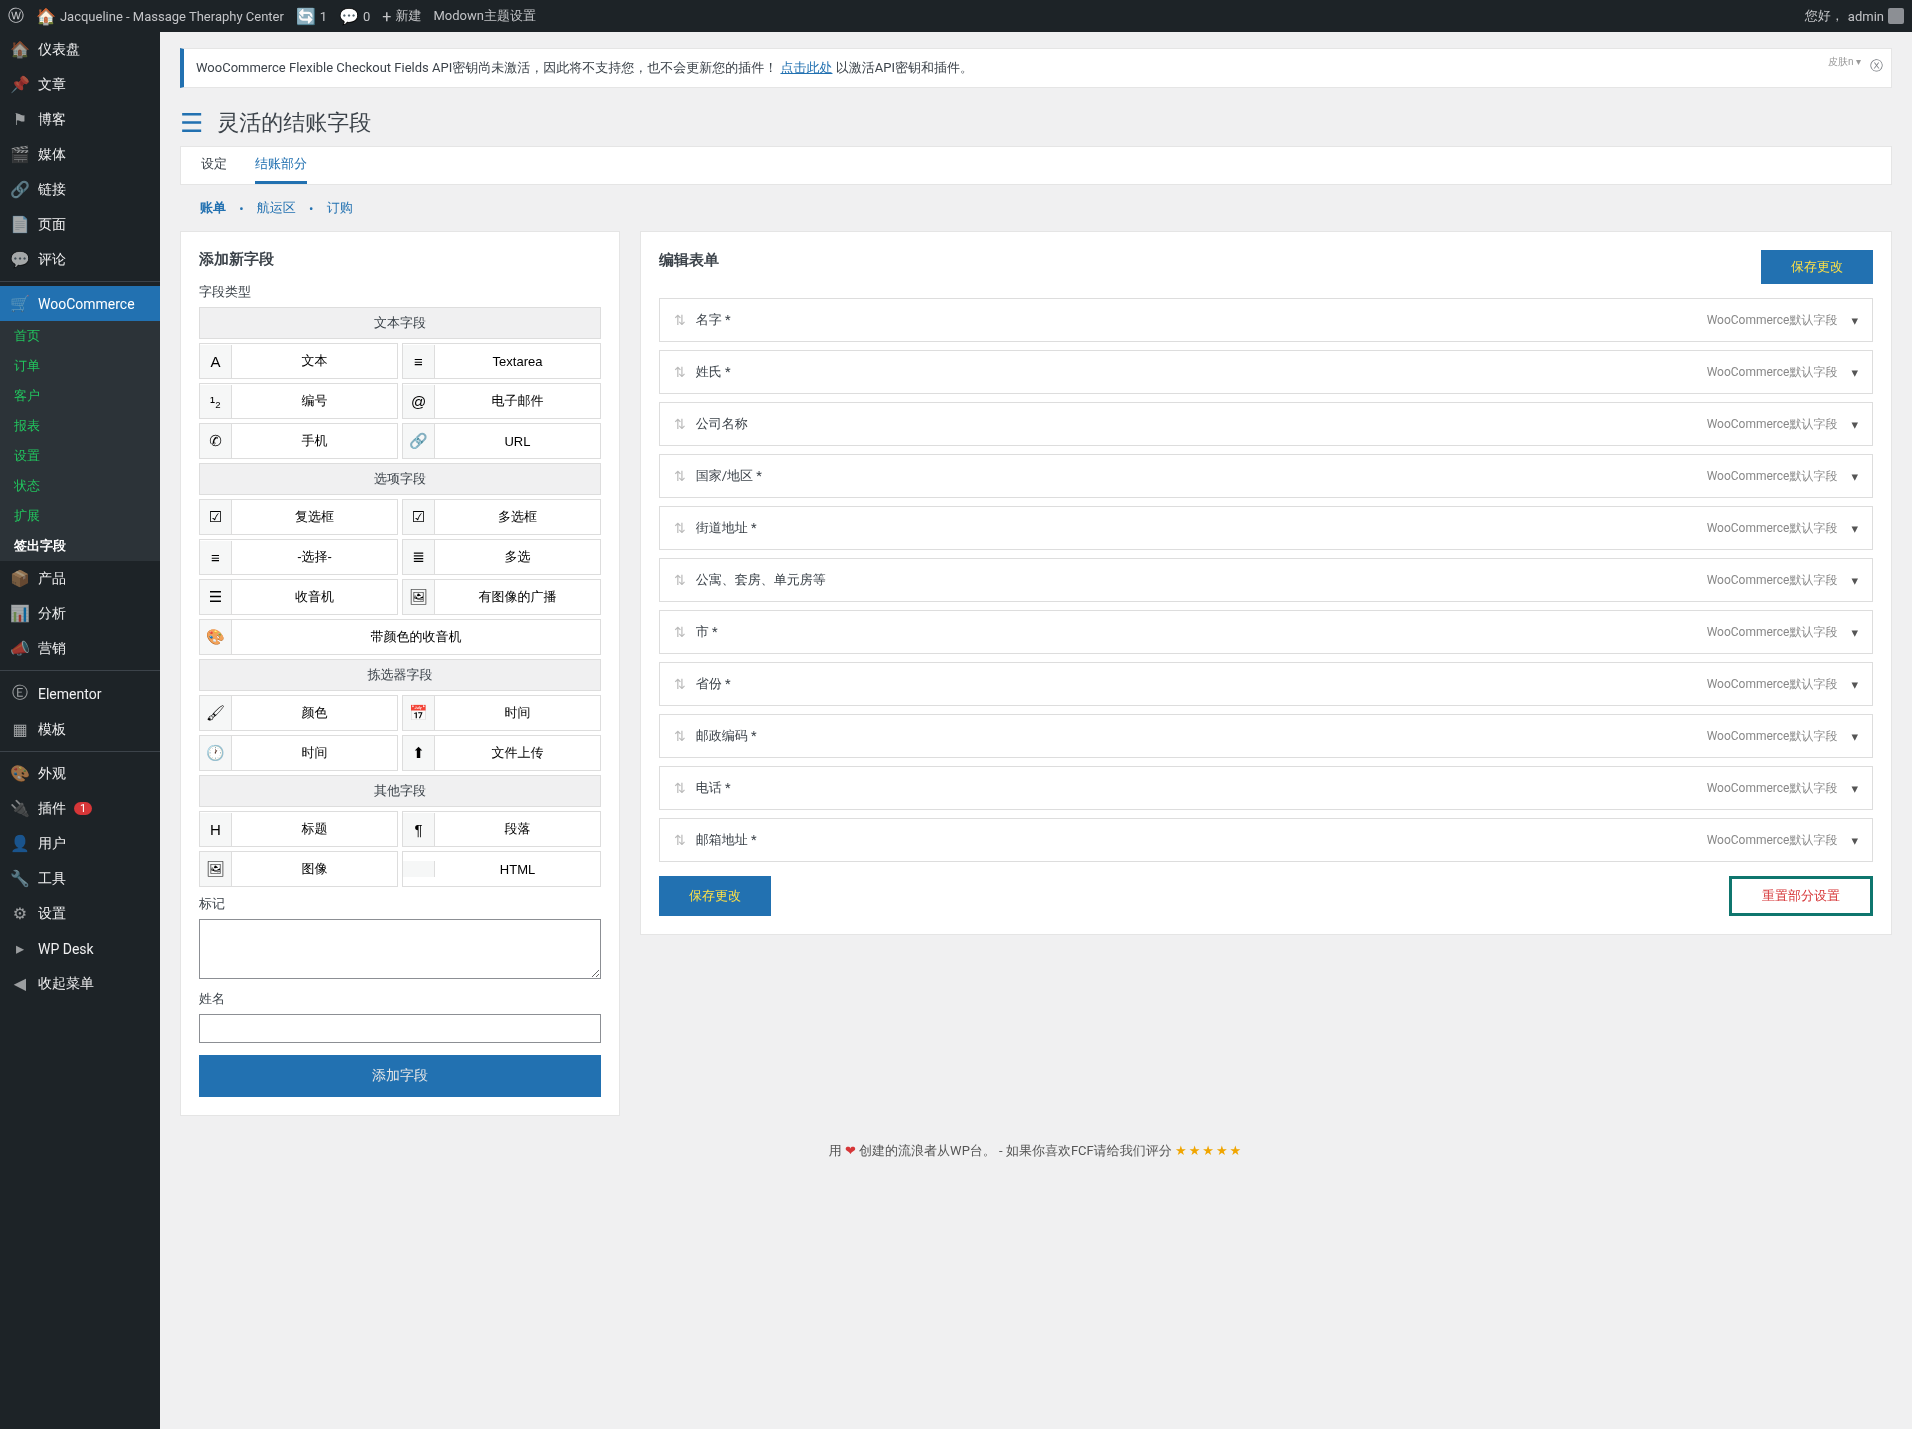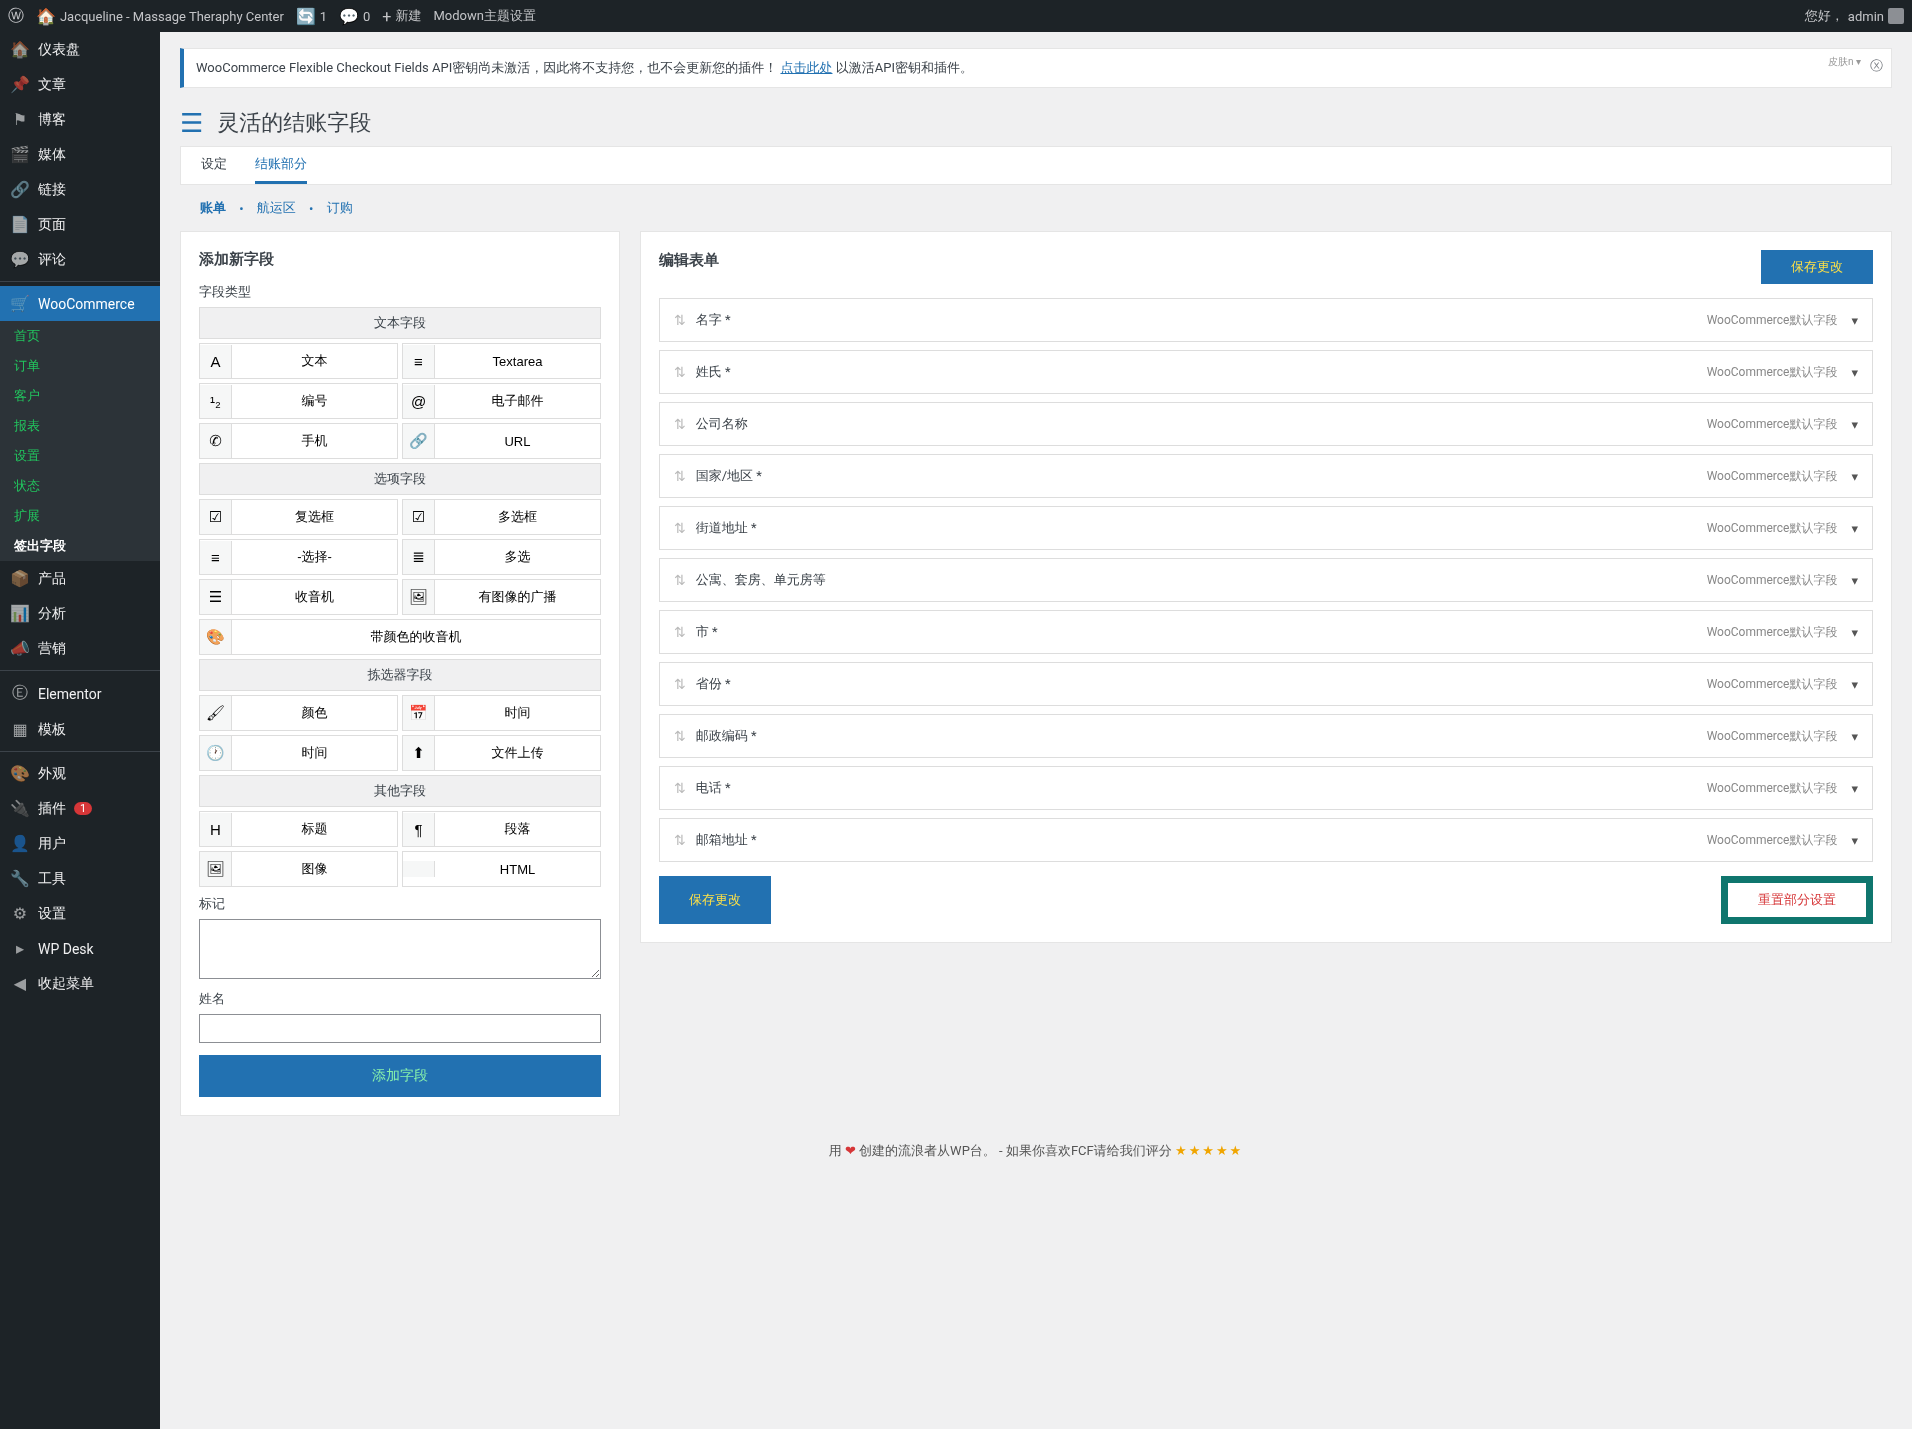--- a/index.html
+++ b/index.html
@@ -44,22 +44,22 @@
 .subtabs .stsep { color: #2271b1; }
 
 .columns { display: flex; gap: 20px; align-items: flex-start; }
 .col { background: #fff; border: 1px solid #e5e5e5; padding: 18px; }
 .col-left { flex: 0 0 440px; }
 .col-right { flex: 1; }
 
 .panel-h { font-size: 15px; font-weight: 600; margin-bottom: 14px; }
 .panel-top { display: flex; justify-content: space-between; align-items: center; margin-bottom: 14px; }
 .btn-primary { background: #2271b1; color: #fde047; border: none; padding: 8px 30px; cursor: pointer; font-size: 13px; }
-.btn-primary-lg { width: 100%; background: #2271b1; color: #86efac; border: none; padding: 12px; cursor: pointer; font-size: 14px; margin-top: 12px; text-align: center; }
-.btn-danger-outline { background: #fff; color: #d63638; border: 7px solid #0f766e; padding: 8px 30px; cursor: pointer; font-size: 13px; }
+.btn-primary-lg { width: 100%; background: #2271b1; color: #e5e5e5; border: none; padding: 12px; cursor: pointer; font-size: 14px; margin-top: 12px; text-align: center; }
+.btn-danger-outline { background: #fff; color: #d63638; border: 3px solid #0f766e; padding: 8px 30px; cursor: pointer; font-size: 13px; }
 
 .label { font-size: 13px; margin: 8px 0 6px; display: block; }
 
 .type-group-h { background: #f0f0f1; border: 1px solid #ddd; text-align: center; padding: 6px; font-size: 13px; }
 .type-grid { display: grid; grid-template-columns: 1fr 1fr; gap: 4px; margin: 4px 0; }
 .type-btn { display: flex; align-items: center; border: 1px solid #ddd; cursor: pointer; background: #fff; padding: 0; }
 .type-btn.full { grid-column: 1 / -1; }
 .type-btn .ti { width: 32px; background: #f6f7f7; border-right: 1px solid #ddd; text-align: center; padding: 8px 0; font-size: 15px; }
 .type-btn .tl { flex: 1; text-align: center; padding: 8px; font-size: 13px; }
 

